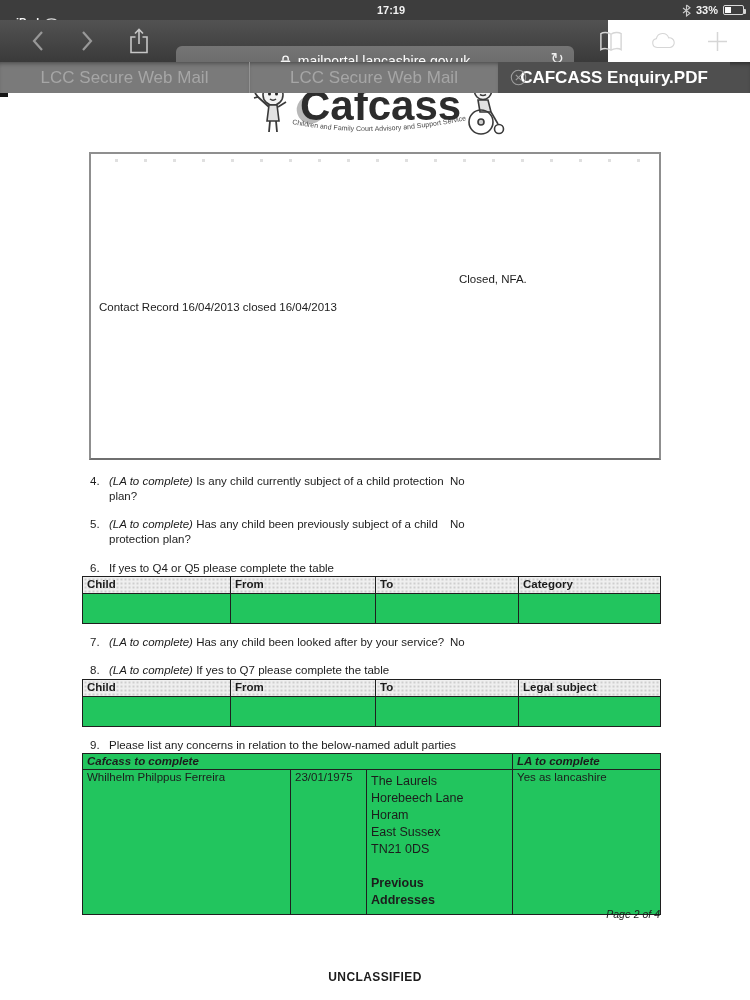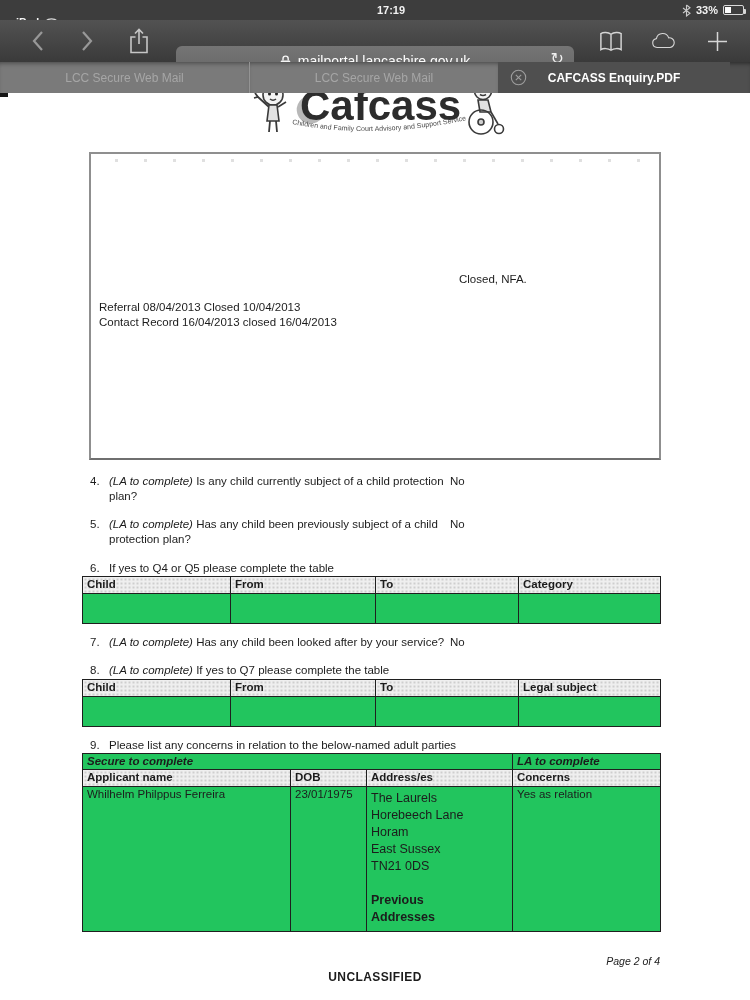--- a/index.html
+++ b/index.html
@@ -17,21 +17,21 @@
     display:flex; align-items:center;
   }
   .status-left { position:absolute; left:8px; top:12px; height:20px; display:flex; align-items:center; gap:5px; font-weight:bold;padding-left:8px; }
   .status-time { position:absolute; left:16px; width:750px; text-align:center; font-weight:bold; }
   .status-right { position:absolute; right:6px; top:0; height:20px; display:flex; align-items:center; gap:5px; font-weight:bold; }
   .battery-shell { width:21px; height:10px; border:1px solid #d9d9d9; border-radius:2px; position:relative; }
   .battery-fill { position:absolute; left:1px; top:1px; bottom:1px; width:6px; background:#fdfdfd; }
   .battery-tip { position:absolute; right:-3px; top:2.5px; width:2px; height:5px; background:#d9d9d9; border-radius:0 1px 1px 0; }
 
   .toolbar {
-    position:absolute; left:0; top:20px; width:750px; height:42px;
+    position:absolute; left:0; top:20px; width:608px; height:42px;
     background:linear-gradient(#525252,#3a3a3a);
     display:flex; align-items:center;
   }
   .nav-btn { position:absolute; top:9px; width:26px; height:24px; display:flex; align-items:center; justify-content:center; cursor:pointer; }
   .btn-back { left:24px; } .btn-fwd { left:74px; } .btn-share { left:126px; }
   .btn-book { left:598px; } .btn-cloud { left:650px; } .btn-plus { left:704px; }
   .url-field {
     position:absolute; left:176px; top:26px; width:398px; height:30px;
     background:linear-gradient(#757575,#666666); border-radius:6px;
     display:flex; align-items:center; justify-content:center; gap:7px;
@@ -39,21 +39,21 @@
   }
   .url-refresh { position:absolute; right:10px; top:3px; font-size:16px; color:#f0f0f0;
     font-family:"DejaVu Sans",sans-serif; cursor:pointer; }
 
   .tab-bar {
     position:absolute; left:0; top:62px; width:750px; height:31px;
     background:#4f4f4f; display:flex;
     box-shadow:inset 0 4px 5px -3px rgba(0,0,0,.55);
   }
   .tab { height:31px; display:flex; align-items:center; justify-content:center;
-    font-size:12px; cursor:pointer; position:relative; }
+    font-size:17px; cursor:pointer; position:relative; }
   .tab.inactive { width:249px; background:#7a7a7a; color:#a6a6a6;
     box-shadow:inset 0 4px 5px -3px rgba(0,0,0,.45); }
   .tab.inactive + .tab.inactive { border-left:1px solid #949494; }
   .tab.active { width:232px; background:#4f4f4f; color:#ffffff; font-weight:bold;text-align:center; }
   .tab-close { position:absolute; left:12px; top:7px; cursor:pointer; }
 
   
   .content { position:absolute; left:0; top:93px; width:750px; height:915px;
     background:#fff; overflow:hidden; color:#1c1c1c; }
   .scan-artifact { position:absolute; left:0; top:0; width:8px; height:4px; background:#161616; }
@@ -80,21 +80,21 @@
   .doc-table th { font-weight:bold; height:17px; }
   .shaded { background-color:#efefef;
     background-image:radial-gradient(#cccccc 0.7px, transparent 0.8px);
     background-size:4px 4px; }
   .empty-row td { height:30px; }
   .group-row td { font-weight:bold; font-style:italic; height:16px; }
   .q9-data td { height:145px; }
   .addr-cell { font-size:12.5px; line-height:17px; padding-top:3px !important; }
   .prev-addr { font-weight:bold; width:85px; margin-top:17px; }
 
-  .page-num { position:absolute; left:0; top:862px; width:660px; text-align:right;
+  .page-num { position:absolute; left:0; top:815px; width:660px; text-align:right;
     font-style:italic; font-size:10.5px; }
   .classification { position:absolute; left:0; top:877px; width:750px; text-align:center;
     font-weight:bold; font-size:12px; letter-spacing:.4px; }
 
   svg { display:block; }
 </style>
 </head>
 <body>
 
 <div class="screen">
@@ -226,21 +226,20 @@
         <text font-size="7" fill="#4a4a4a" font-family="Liberation Sans, DejaVu Sans, sans-serif">
           <textPath href="#tagline-arc" xlink:href="#tagline-arc">Children and Family Court Advisory and Support Service</textPath>
         </text>
       </svg>
     </div>
 
     <div class="summary-box">
       <div class="redaction-marks"></div>
       <div class="box-status">Closed, NFA.</div>
       <div class="box-history">
-        <div>Referral 08/04/2013 Closed 10/04/2013</div>
         <div>Contact Record 16/04/2013 closed 16/04/2013</div>
       </div>
     </div>
 
     <div class="q" style="top:381px">
       <span class="qnum">4.</span>
       <span class="qtext"><i>(LA to complete)</i> <span>Is any child currently subject of a child protection plan?</span></span>
       <span class="qanswer">No</span>
     </div>
 
@@ -316,41 +315,35 @@
     </div>
     <table class="doc-table" style="top:660px">
       <colgroup>
           <col style="width:208px">
           <col style="width:76px">
           <col style="width:146px">
           <col style="width:148px">
         </colgroup>
       <tbody>
           <tr class="group-row">
-        <td colspan="3">Secure to complete</td>
+        <td colspan="3">Cafcass to complete</td>
         <td>LA to complete</td>
-      </tr>
-      <tr>
-        <th class="shaded">Applicant name</th>
-        <th class="shaded">DOB</th>
-        <th class="shaded">Address/es</th>
-        <th class="shaded">Concerns</th>
       </tr>
       <tr class="q9-data">
         <td>Whilhelm Philppus Ferreira</td>
         <td>23/01/1975</td>
         <td class="addr-cell">
           <div>The Laurels</div>
           <div>Horebeech Lane</div>
           <div>Horam</div>
           <div>East Sussex</div>
           <div>TN21 0DS</div>
           <div class="prev-addr">Previous Addresses</div>
         </td>
-        <td>Yes as relation</td>
+        <td>Yes as lancashire</td>
       </tr>
     </tbody>
       </table>
 
     <div class="page-num">Page 2 of 4</div>
     <div class="classification">UNCLASSIFIED</div>
   </div>
 
 </div>
 

